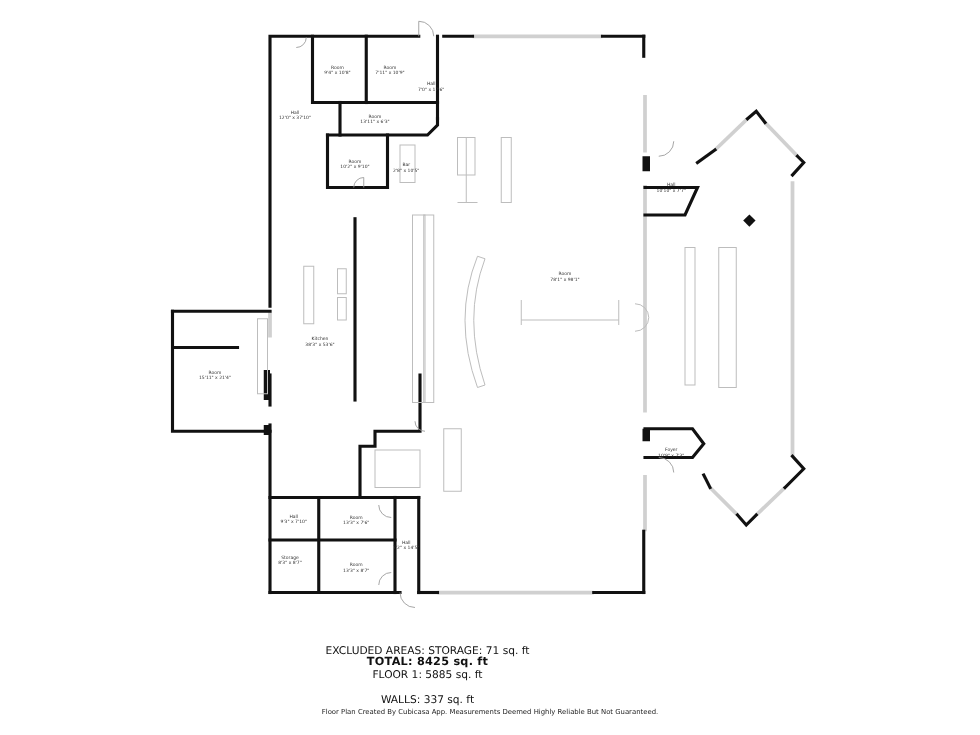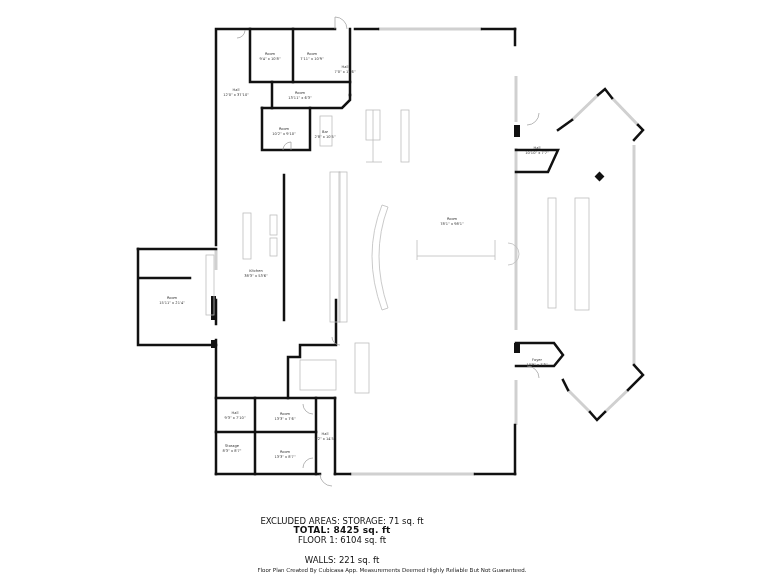--- a/index.html
+++ b/index.html
@@ -127,16 +127,16 @@
     <text class="room-label" x="537" y="361"><tspan>Foyer</tspan><tspan x="537" dy="4.5">10'9" x 7'3"</tspan></text>
     <text class="room-label" x="235" y="414"><tspan>Hall</tspan><tspan x="235" dy="4.5">9'3" x 7'10"</tspan></text>
     <text class="room-label" x="285" y="415"><tspan>Room</tspan><tspan x="285" dy="4.5">13'3" x 7'6"</tspan></text>
     <text class="room-label" x="325" y="435"><tspan>Hall</tspan><tspan x="325" dy="4.5">7'2" x 14'5"</tspan></text>
     <text class="room-label" x="232" y="447"><tspan>Storage</tspan><tspan x="232" dy="4.5">8'3" x 8'7"</tspan></text>
     <text class="room-label" x="285" y="453"><tspan>Room</tspan><tspan x="285" dy="4.5">13'3" x 8'7"</tspan></text>
   </g>
 </svg>
 
 <div class="summary total">TOTAL: 8425 sq. ft</div>
-<div class="summary line floor">FLOOR 1: 6104 sq. ft</div>
+<div class="summary line floor">FLOOR 1: 5885 sq. ft</div>
 <div class="summary line excluded">EXCLUDED AREAS: STORAGE: 71 sq. ft</div>
-<div class="summary line walls">WALLS: 221 sq. ft</div>
+<div class="summary line walls">WALLS: 337 sq. ft</div>
 <div class="footer">Floor Plan Created By Cubicasa App. Measurements Deemed Highly Reliable But Not Guaranteed.</div>
 
 </body></html>

